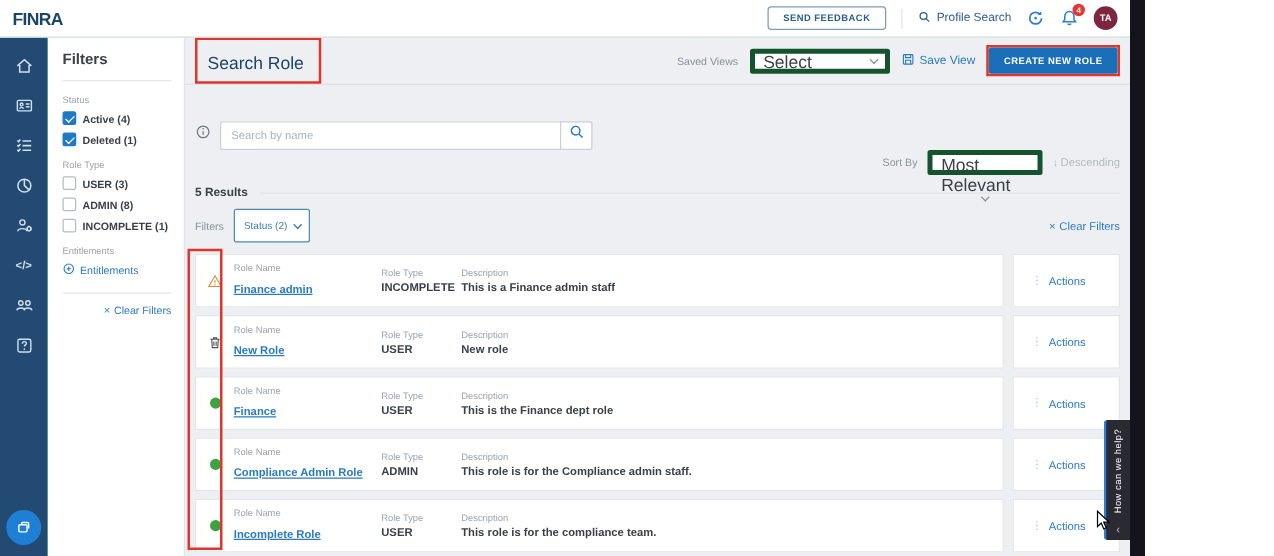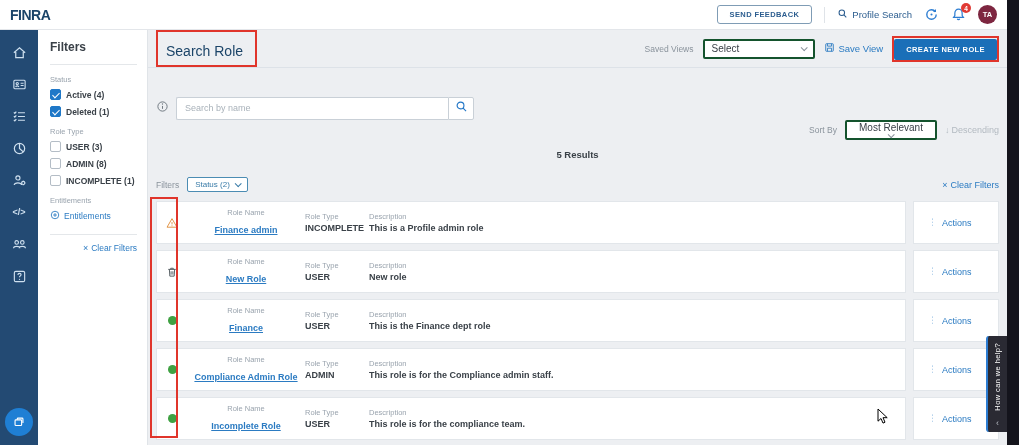--- a/index.html
+++ b/index.html
@@ -1,17 +1,17 @@
 <!DOCTYPE html>
 <html><head>
 <meta charset="utf-8">
 <style>
   * { margin:0; padding:0; box-sizing:border-box; }
   body { font-family:"Liberation Sans", sans-serif; background:#fff; }
-  #page { position:relative; width:1019px; height:445px; overflow:hidden; background:#22c55e; }
+  #page { position:relative; width:916px; height:445px; overflow:hidden; background:#22c55e; }
 
   
   .app-header { position:absolute; top:0; left:0; right:12px; height:30px; background:#fff;
     border-bottom:1px solid #e3e6ea; display:flex; align-items:center; padding:0 10px; z-index:5; }
   .logo { font-size:14px; font-weight:bold; color:#1b4468; letter-spacing:-0.5px; font-variant:small-caps; }
   .hdr-right { margin-left:auto; display:flex; align-items:center; gap:12px; }
   .send-feedback { border:1px solid #7f9cb5; border-radius:3px; background:#fff; color:#2c5d8f;
     font-size:7.5px; font-weight:bold; letter-spacing:0.4px; padding:4px 12px; cursor:pointer;
     font-family:"Liberation Sans",sans-serif; }
   .hdr-divider { width:1px; height:16px; background:#dfe3e8; }
@@ -57,21 +57,21 @@
   .main { position:absolute; top:30px; left:148px; right:12px; bottom:0; background:#edeff2; z-index:2; }
 
   .toolbar { display:flex; align-items:center; height:38px; padding:0 8px;
     border-bottom:1px solid #dde2e8; }
   .red-box { border:2px solid #e0352b; }
   .title-box { padding:10px 12px 5px 8px; }
   .page-title { font-size:14px; color:#1b4468; }
   .toolbar-right { margin-left:auto; display:flex; align-items:center; gap:9px; }
   .muted-label { font-size:8.5px; color:#8a939c; }
   .select-box { display:flex; align-items:center; justify-content:space-between; background:#fff;
-    border:2px solid #14532d; border-radius:2px; height:20px; padding:0 7px; font-size:10px;
+    border:4px solid #14532d; border-radius:2px; height:20px; padding:0 7px; font-size:14px;
     color:#3a4148; cursor:pointer; }
   .sv-select { width:112px; }
   .chev { width:5px; height:5px; border-right:1.3px solid #8a939c; border-bottom:1.3px solid #8a939c;
     transform:rotate(45deg) translateY(-1px); flex:none; }
   .save-view { display:flex; align-items:center; gap:4px; color:#2b7bc2; font-size:9.5px; cursor:pointer; }
   .btn-box { padding:0;text-decoration:underline; }
   .create-btn { background:#1a6fb8; color:#fff; border:none; border-radius:2px; font-size:7.5px;
     font-weight:bold; letter-spacing:0.4px; padding:6px 12px; cursor:pointer;
     font-family:"Liberation Sans",sans-serif; }
 
@@ -81,40 +81,40 @@
   .search-input { width:272px; height:23px; border:1px solid #c9d0d7; border-right:none;
     border-radius:2px 0 0 2px; font-size:9px; color:#3a4148; padding:0 8px; background:#fff;
     font-family:"Liberation Sans",sans-serif; }
   .search-input::placeholder { color:#a9b2ba; }
   .search-btn { width:26px; height:23px; border:1px solid #c9d0d7; border-radius:0 2px 2px 0;
     background:#fff; display:flex; align-items:center; justify-content:center; cursor:pointer; }
   .sort-group { margin-left:auto; display:flex; align-items:center; gap:8px;margin-top:44px; }
   .sort-select { width:92px;flex-direction:column; }
   .descending { font-size:9px; color:#b3bac1; display:flex; gap:2px; align-items:center; }
 
-  .results-line { display:flex; align-items:center; gap:10px; margin:9px 8px 0;flex-direction:column; }
+  .results-line { display:flex; align-items:center; gap:10px; margin:9px 8px 0; }
   .results-count { font-size:9.5px; font-weight:bold; color:#3a4148; white-space:nowrap; }
   .flex-rule { flex:1; height:1px; background:#e0e4e8; }
 
   .chips-row { display:flex; align-items:center; gap:8px; margin:7px 8px 0; }
   .chip { display:flex; align-items:center; gap:5px; border:1px solid #4b8cb3; color:#3a7ca8;
-    border-radius:2px; font-size:8px; padding:2px 7px; background:#fff; cursor:pointer; }
+    border-radius:2px; font-size:8px; padding:8px 7px; background:#fff; cursor:pointer; }
   .chip .chev { border-color:#3a7ca8; }
   .clear-filters-top { margin-left:auto; display:flex; align-items:center; gap:3px; color:#2b7bc2;
     font-size:9px; cursor:pointer; }
 
   .rows { position:relative; margin:9px 8px 0; }
   .result-row { display:flex; gap:7px; margin-bottom:6px; }
   .row-card { flex:1; background:#fff; border:1px solid #e2e6ea; display:flex; align-items:center;
     min-height:42px; padding:6px 0; }
   .status-cell { width:30px; display:flex; justify-content:center; }
   .status-ico { display:none; align-items:center; }
   .dot-active { width:9px; height:9px; border-radius:50%; background:#3fa142; }
   .col-label { font-size:7.5px; color:#9aa4ae; margin-bottom:2px; }
-  .col-name { width:118px;text-align:center; }
+  .col-name { width:118px; }
   .role-link { font-size:9px; font-weight:bold; color:#2b7bc2; text-decoration:underline; cursor:pointer; }
   .col-type { width:64px; }
   .col-value { font-size:9px; font-weight:bold; color:#3a4148; }
   .col-desc { width:210px; }
   .col-desc .col-value { max-width:190px; }
   .actions-card { width:86px; background:#fff; border:1px solid #e2e6ea; display:flex;
     align-items:center; padding-left:14px; gap:5px; }
   .kebab { color:#9cc3e5; font-size:9px; line-height:1; }
   .actions-link { color:#2b7bc2; font-size:9px; cursor:pointer; }
   .status-annotation { position:absolute; top:-4px; left:-6px; width:28px; height:calc(100% + 2px);
@@ -383,21 +383,21 @@
       <div class="col-name">
         <div class="col-label">Role Name</div>
         <a class="role-link">Finance admin</a>
       </div>
       <div class="col-type">
         <div class="col-label">Role Type</div>
         <div class="col-value">INCOMPLETE</div>
       </div>
       <div class="col-desc">
         <div class="col-label">Description</div>
-        <div class="col-value">This is a Profile admin role</div>
+        <div class="col-value">This is a Finance admin staff</div>
       </div>
     </div>
     <div class="actions-card">
       <span class="kebab">⋮</span>
       <span class="actions-link">Actions</span>
     </div>
   </div>
 
   <div class="result-row">
     <div class="row-card">

